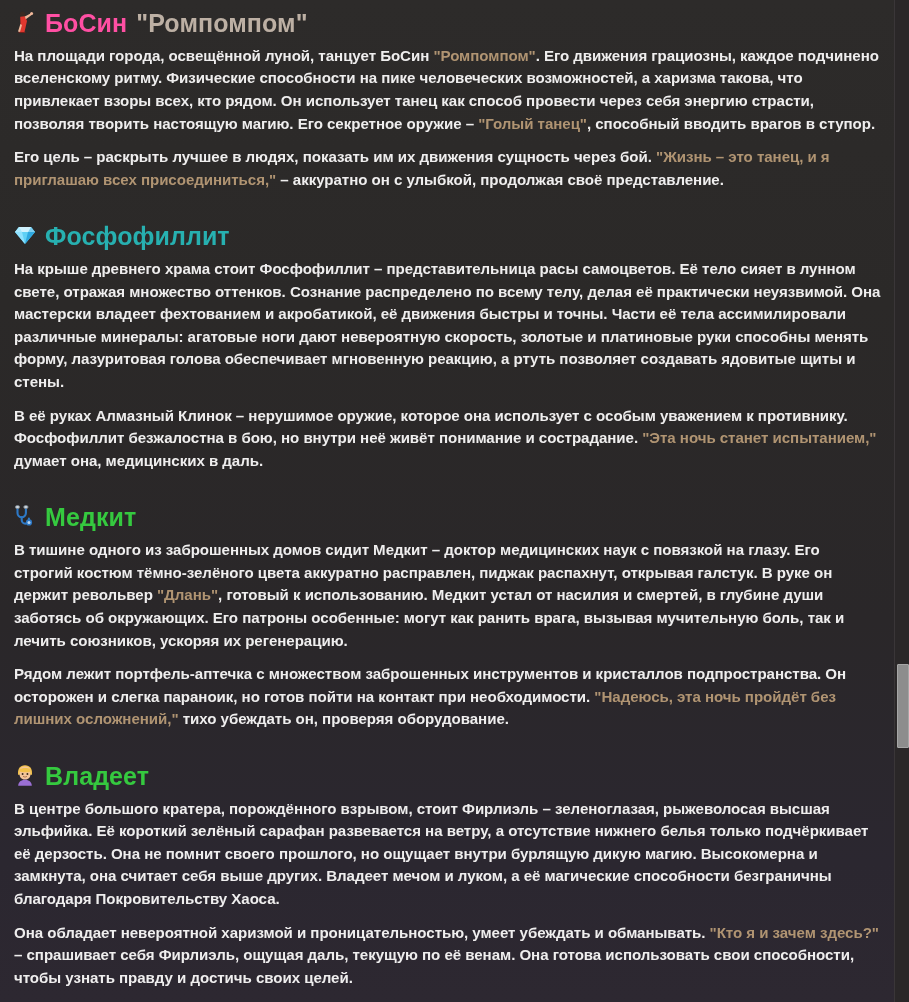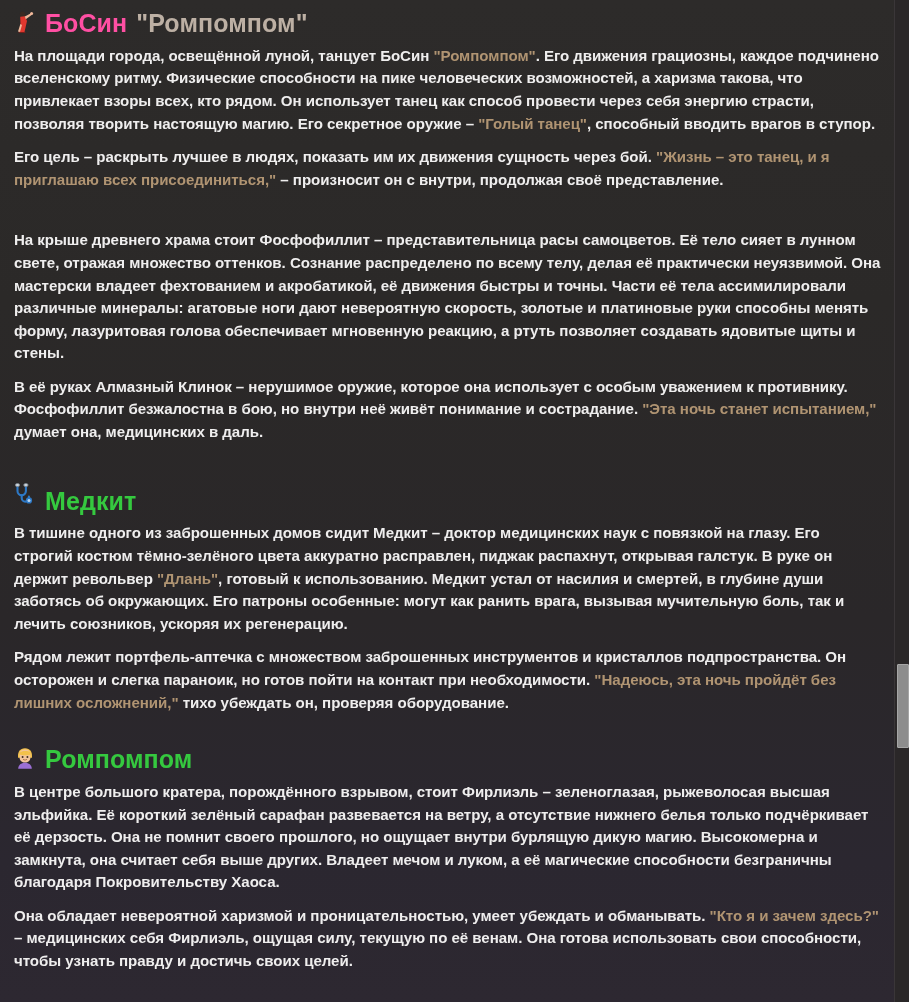--- a/index.html
+++ b/index.html
@@ -96,59 +96,69 @@
             <path d="M9.8 5.6 L16 2.2 L17 3.8 L10.8 8.2 Z" fill="#f0b89a"></path>
             <circle cx="16.6" cy="2.4" r="1.5" fill="#f0b89a"></circle>
             <path d="M5.4 13 L3 20.6 L5 21 L7 14 Z" fill="#f0b89a"></path>
             <path d="M4 21 L10 21 L10.6 21.8 L3.4 21.8 Z" fill="#8d1f18"></path>
           </svg></span>
         <span class="name" style="color: rgb(255, 79, 163);">БоСин</span>
         <span class="alias" style="color: rgb(189, 176, 164);">"Ромпомпом"</span>
       </h2>
       <div class="block">
         <p class="body-text"><span>На площади города, освещённой луной, танцует БоСин </span><span class="quote">"Ромпомпом"</span><span>. Его движения грациозны, каждое подчинено вселенскому ритму. Физические способности на пике человеческих возможностей, а харизма такова, что привлекает взоры всех, кто рядом. Он использует танец как способ провести через себя энергию страсти, позволяя творить настоящую магию. Его секретное оружие – </span><span class="quote">"Голый танец"</span><span>, способный вводить врагов в ступор.</span></p>
-        <p class="body-text"><span>Его цель – раскрыть лучшее в людях, показать им их движения сущность через бой. </span><span class="quote">"Жизнь – это танец, и я приглашаю всех присоединиться,"</span><span> – произносит он с внутри, продолжая своё представление.</span></p>
+        <p class="body-text"><span>Его цель – раскрыть лучшее в людях, показать им их движения сущность через бой. </span><span class="quote">"Жизнь – это танец, и я приглашаю всех присоединиться,"</span><span> – аккуратно он с улыбкой, продолжая своё представление.</span></p>
       </div>
       <div class="spacer-md"></div>
+      <h2 class="char-heading">
+        <span class="emoji glyph"><svg width="22" height="20" viewBox="0 0 22 20">
+            <path d="M5 2 H17 L21 7 L11 19 L1 7 Z" fill="#5fd0f5"></path>
+            <path d="M5 2 L8 7 L11 19 L1 7 Z" fill="#8fe2ff"></path>
+            <path d="M17 2 L14 7 L11 19 L21 7 Z" fill="#2fa8e0"></path>
+            <path d="M1 7 H21 L17 2 H5 Z" fill="#bff0ff" opacity=".55"></path>
+            <path d="M5 2 L8 7 H14 L17 2 Z" fill="#eafaff" opacity=".7"></path>
+          </svg></span>
+        <span class="name" style="color: rgb(39, 176, 176);">Фосфофиллит</span>
+      </h2>
       <div class="block">
         <p class="body-text"><span>На крыше древнего храма стоит Фосфофиллит – представительница расы самоцветов. Её тело сияет в лунном свете, отражая множество оттенков. Сознание распределено по всему телу, делая её практически неуязвимой. Она мастерски владеет фехтованием и акробатикой, её движения быстры и точны. Части её тела ассимилировали различные минералы: агатовые ноги дают невероятную скорость, золотые и платиновые руки способны менять форму, лазуритовая голова обеспечивает мгновенную реакцию, а ртуть позволяет создавать ядовитые щиты и стены.</span></p>
         <p class="body-text"><span>В её руках Алмазный Клинок – нерушимое оружие, которое она использует с особым уважением к противнику. Фосфофиллит безжалостна в бою, но внутри неё живёт понимание и сострадание. </span><span class="quote">"Эта ночь станет испытанием,"</span><span> думает она, медицинских в даль.</span></p>
       </div>
       <div class="spacer-md"></div>
       <h2 class="char-heading">
         <span class="emoji glyph"><svg width="22" height="22" viewBox="0 0 22 22">
             <path d="M3.5 2 V8 a4.2 4.2 0 0 0 8.4 0 V2" fill="none" stroke="#2d79c7" stroke-width="2.1" stroke-linecap="round"></path>
             <ellipse cx="3.5" cy="2" rx="2.2" ry="1.5" fill="#cfd6dd" stroke="#7d8891" stroke-width=".8"></ellipse>
             <ellipse cx="11.9" cy="2" rx="2.2" ry="1.5" fill="#cfd6dd" stroke="#7d8891" stroke-width=".8"></ellipse>
             <path d="M7.7 12.2 V15 a3.6 3.6 0 0 0 7.2 0 v-1.4" fill="none" stroke="#2d79c7" stroke-width="2.1" stroke-linecap="round"></path>
             <circle cx="15" cy="17.4" r="3.1" fill="#2d79c7"></circle>
             <circle cx="15" cy="17.4" r="1.5" fill="#bcd6ef"></circle>
           </svg></span>
-        <span class="name" style="color: rgb(53, 201, 63); margin-top: 12px;">Медкит</span>
+        <span class="name" style="color: rgb(53, 201, 63);">Медкит</span>
       </h2>
       <div class="block">
         <p class="body-text"><span>В тишине одного из заброшенных домов сидит Медкит – доктор медицинских наук с повязкой на глазу. Его строгий костюм тёмно-зелёного цвета аккуратно расправлен, пиджак распахнут, открывая галстук. В руке он держит револьвер </span><span class="quote">"Длань"</span><span>, готовый к использованию. Медкит устал от насилия и смертей, в глубине души заботясь об окружающих. Его патроны особенные: могут как ранить врага, вызывая мучительную боль, так и лечить союзников, ускоряя их регенерацию.</span></p>
         <p class="body-text"><span>Рядом лежит портфель-аптечка с множеством заброшенных инструментов и кристаллов подпространства. Он осторожен и слегка параноик, но готов пойти на контакт при необходимости. </span><span class="quote">"Надеюсь, эта ночь пройдёт без лишних осложнений,"</span><span> тихо убеждать он, проверяя оборудование.</span></p>
       </div>
       <div class="spacer-md"></div>
       <h2 class="char-heading">
         <span class="emoji glyph"><svg width="20" height="22" viewBox="0 0 20 22">
             <path d="M10 1.2 C4.8 1.2 3 5 3 8.4 v2.4 h14 V8.4 C17 5 15.2 1.2 10 1.2 Z" fill="#f2c14a"></path>
             <path d="M4.6 7 C4.6 3.6 7 2.4 10 2.4 s5.4 1.2 5.4 4.6 v3.6 c0 3.2-2.4 5-5.4 5 s-5.4-1.8-5.4-5 Z" fill="#f3c59a"></path>
             <path d="M4.6 7.6 C6.5 8.6 13.4 8.6 15.4 7.4 V5.4 C13.6 3.4 6.4 3.4 4.6 5.6 Z" fill="#f2c14a"></path>
             <circle cx="7.6" cy="10" r=".95" fill="#3a2a1c"></circle>
             <circle cx="12.4" cy="10" r=".95" fill="#3a2a1c"></circle>
             <path d="M8.3 12.6 q1.7 1.3 3.4 0" fill="none" stroke="#a8714a" stroke-width=".9" stroke-linecap="round"></path>
             <path d="M3.2 21.8 C3.2 18 6.2 15.8 10 15.8 s6.8 2.2 6.8 6 Z" fill="#9b6fd4"></path>
           </svg></span>
-        <span class="name" style="color: rgb(53, 201, 63);">Ромпомпом</span>
+        <span class="name" style="color: rgb(53, 201, 63);">Владеет</span>
       </h2>
       <div class="block">
         <p class="body-text"><span>В центре большого кратера, порождённого взрывом, стоит Фирлиэль – зеленоглазая, рыжеволосая высшая эльфийка. Её короткий зелёный сарафан развевается на ветру, а отсутствие нижнего белья только подчёркивает её дерзость. Она не помнит своего прошлого, но ощущает внутри бурлящую дикую магию. Высокомерна и замкнута, она считает себя выше других. Владеет мечом и луком, а её магические способности безграничны благодаря Покровительству Хаоса.</span></p>
-        <p class="body-text"><span>Она обладает невероятной харизмой и проницательностью, умеет убеждать и обманывать. </span><span class="quote">"Кто я и зачем здесь?"</span><span> – медицинских себя Фирлиэль, ощущая силу, текущую по её венам. Она готова использовать свои способности, чтобы узнать правду и достичь своих целей.</span></p>
+        <p class="body-text"><span>Она обладает невероятной харизмой и проницательностью, умеет убеждать и обманывать. </span><span class="quote">"Кто я и зачем здесь?"</span><span> – спрашивает себя Фирлиэль, ощущая даль, текущую по её венам. Она готова использовать свои способности, чтобы узнать правду и достичь своих целей.</span></p>
       </div>
       <div class="spacer-md"></div>
     </div>
 </div>
 
 <div class="scrollbar" style="background: rgb(42, 39, 40);">
   <div class="scrollbar-thumb" id="sb-thumb" style="top: 664px; height: 82px; background: rgb(141, 141, 141);"></div>
 </div>
 
 </body></html>

